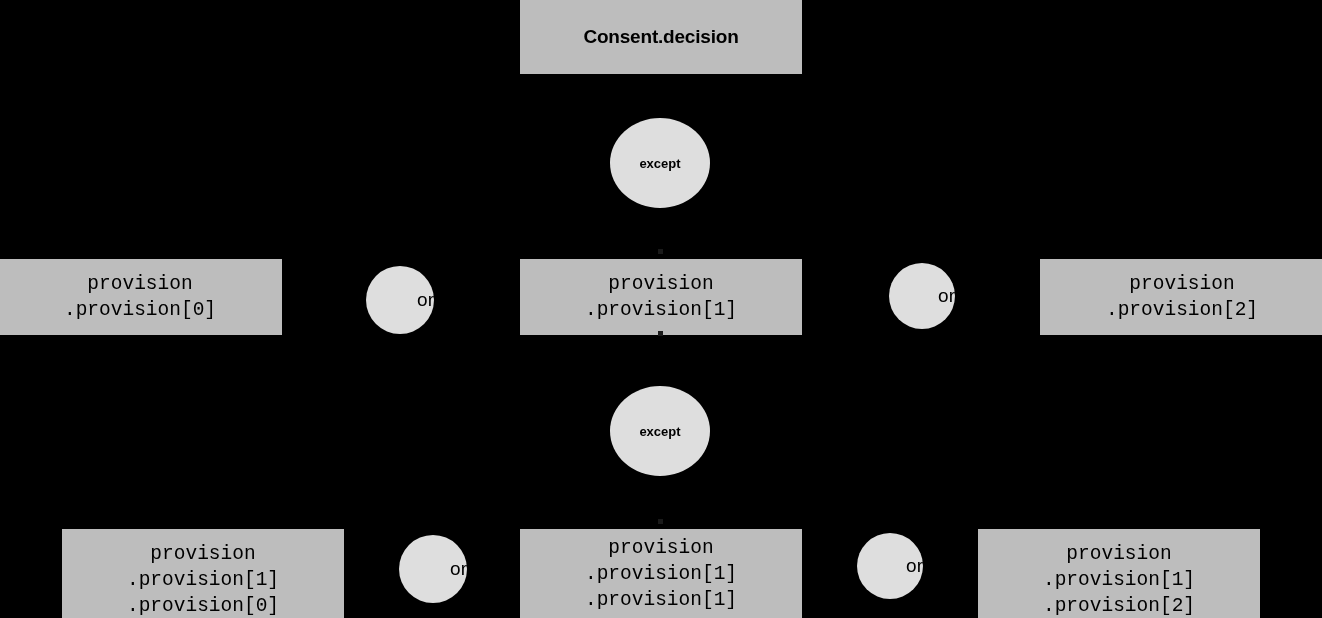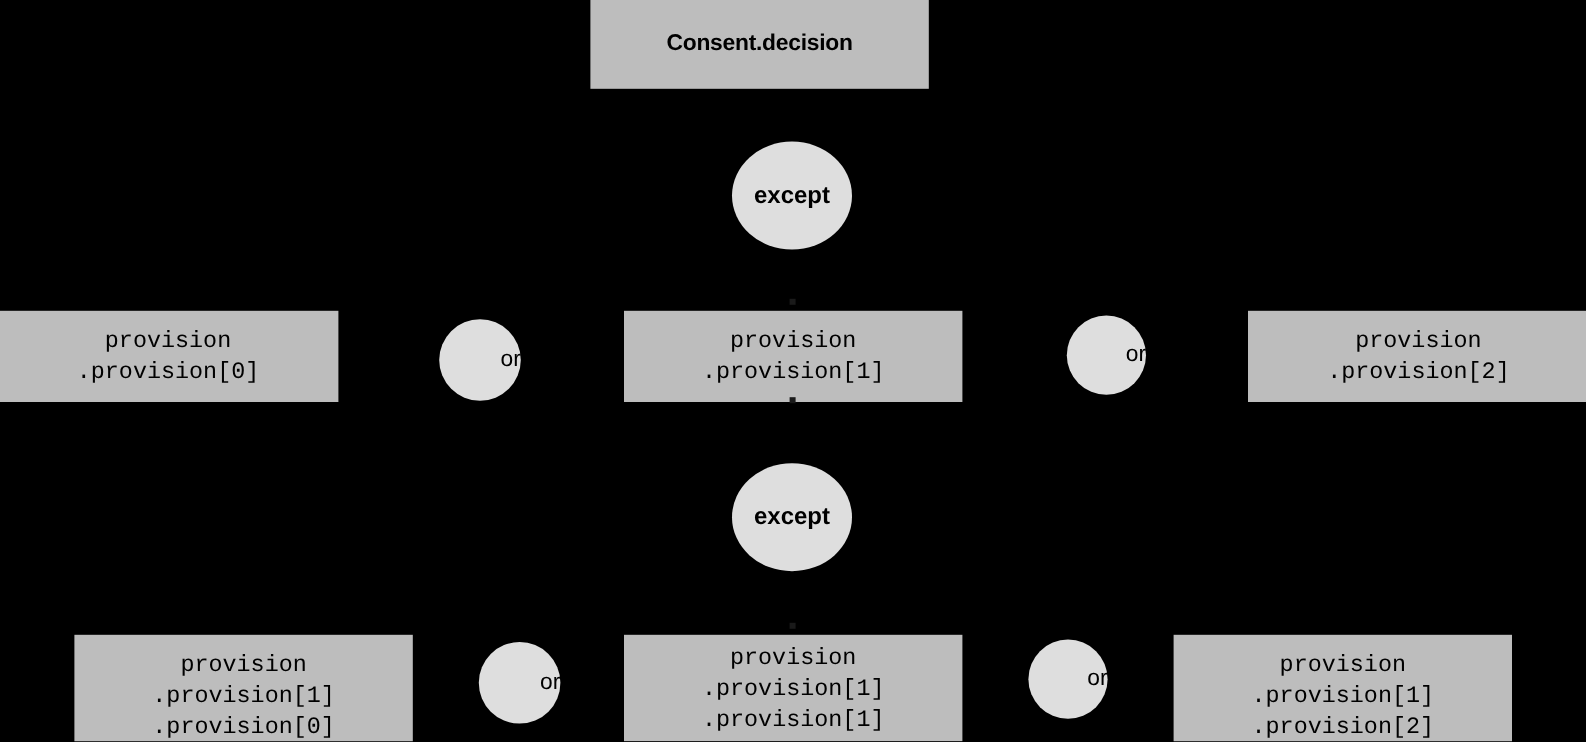--- a/index.html
+++ b/index.html
@@ -54,42 +54,42 @@
     background: #dedede;
     color: #000000;
     border-radius: 50%;
     display: flex;
     align-items: center;
     justify-content: center;
     text-align: center;
   }
   .op-ellipse.except {
     font-weight: bold;
-    font-size: 20px;
+    font-size: 13px;
   }
   .op-ellipse.or {
     font-weight: normal;
     font-size: 19px;
     justify-content: flex-end;
   }
 
   
   .edge-stub {
     position: absolute;
     width: 5px;
     height: 5px;
     background: #1a1a1a;
   }
 </style>
 </head>
 <body>
 
 <div id="canvas">
 
-  <div class="node-box root" style="left:492px; top:0px; width:282px; height:74px;">
+  <div class="node-box root" style="left:520px; top:0px; width:282px; height:74px;">
     <span class="line">Consent.decision</span>
   </div>
 
   <div class="op-ellipse except" style="left:610px; top:118px; width:100px; height:90px;">
     <span>except</span>
   </div>
 
   <div class="node-box mono" style="left:-2px; top:259px; width:284px; height:76px;">
     <span class="line">provision</span>
     <span class="line">.provision[0]</span>

